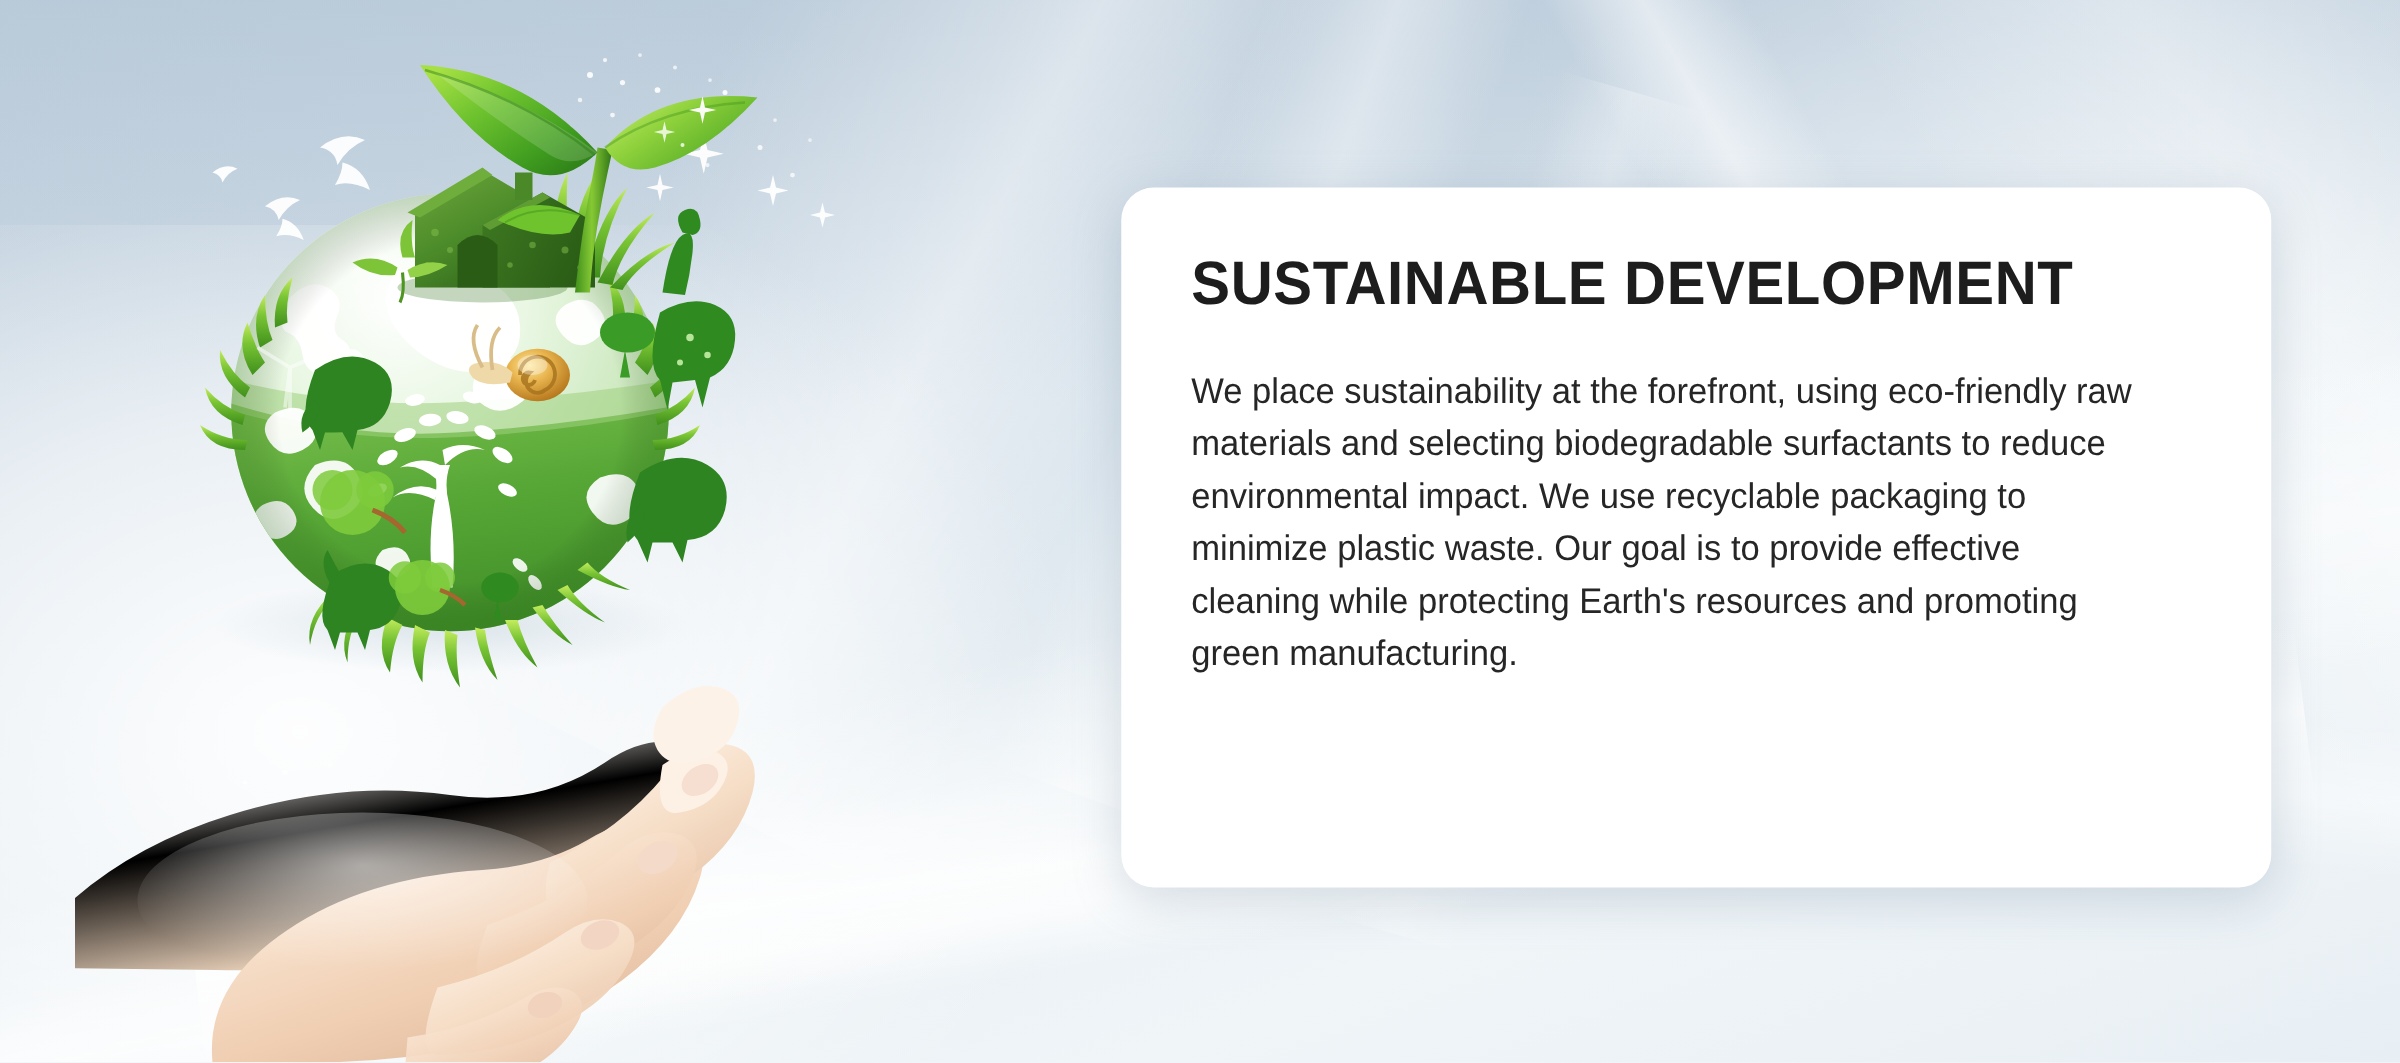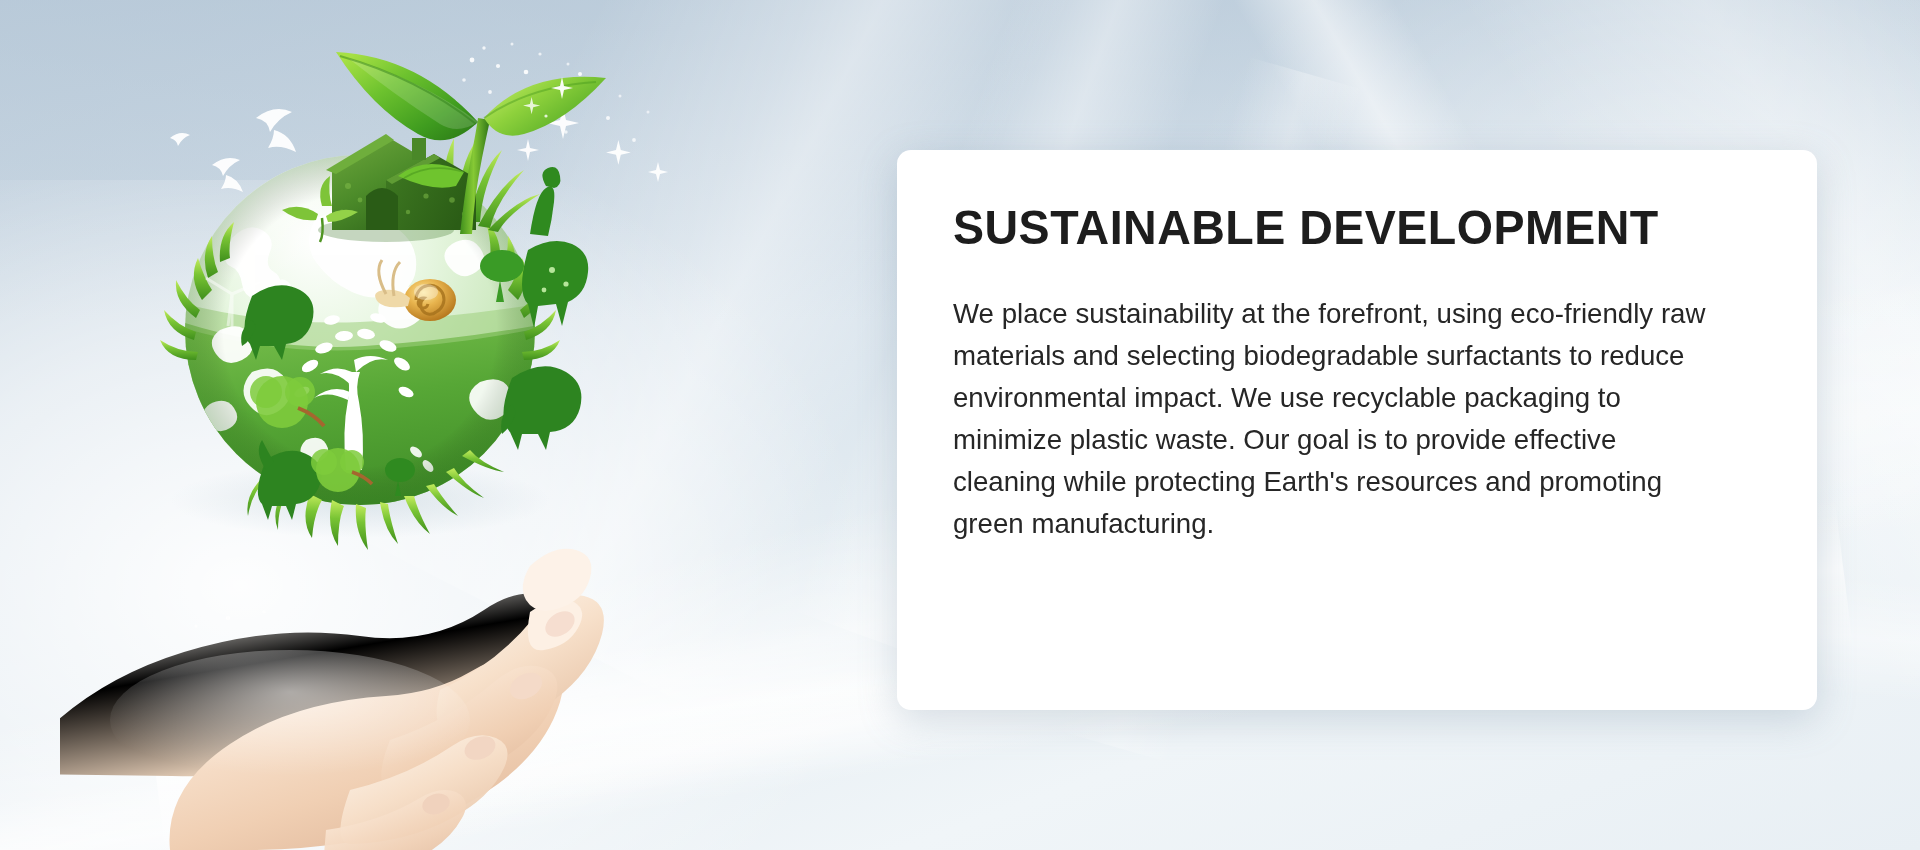--- a/index.html
+++ b/index.html
@@ -95,21 +95,21 @@
   }
 
   
   .card {
     position: absolute;
     left: 897px;
     top: 150px;
     width: 920px;
     height: 560px;
     background: #ffffff;
-    border-radius: 14px;
+    border-radius: 26px;
     box-shadow: 0 10px 38px rgba(110,135,158,0.28);
     box-sizing: border-box;
     padding: 52px 60px 40px 56px;
   }
   .card-title {
     font-family: "Liberation Sans", "DejaVu Sans", sans-serif;
     font-weight: 700;
     font-size: 49px;
     letter-spacing: 0.5px;
     color: #1d1d1d;

